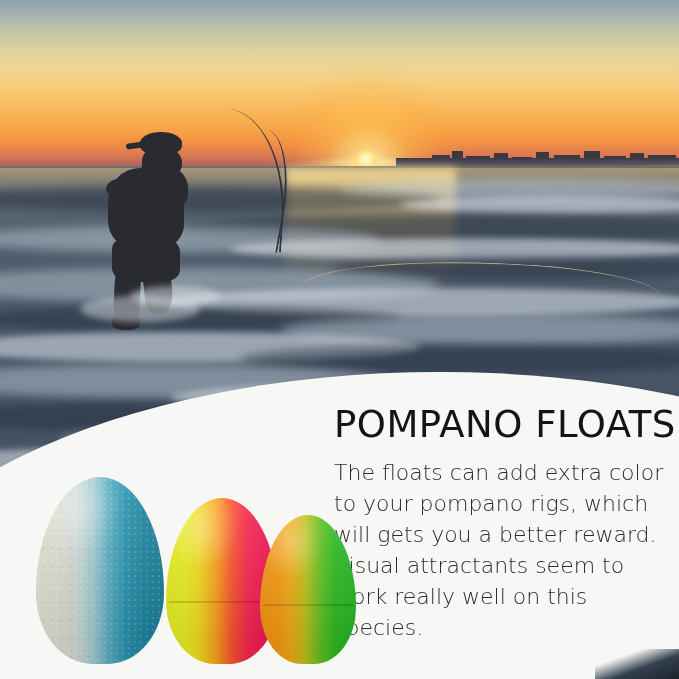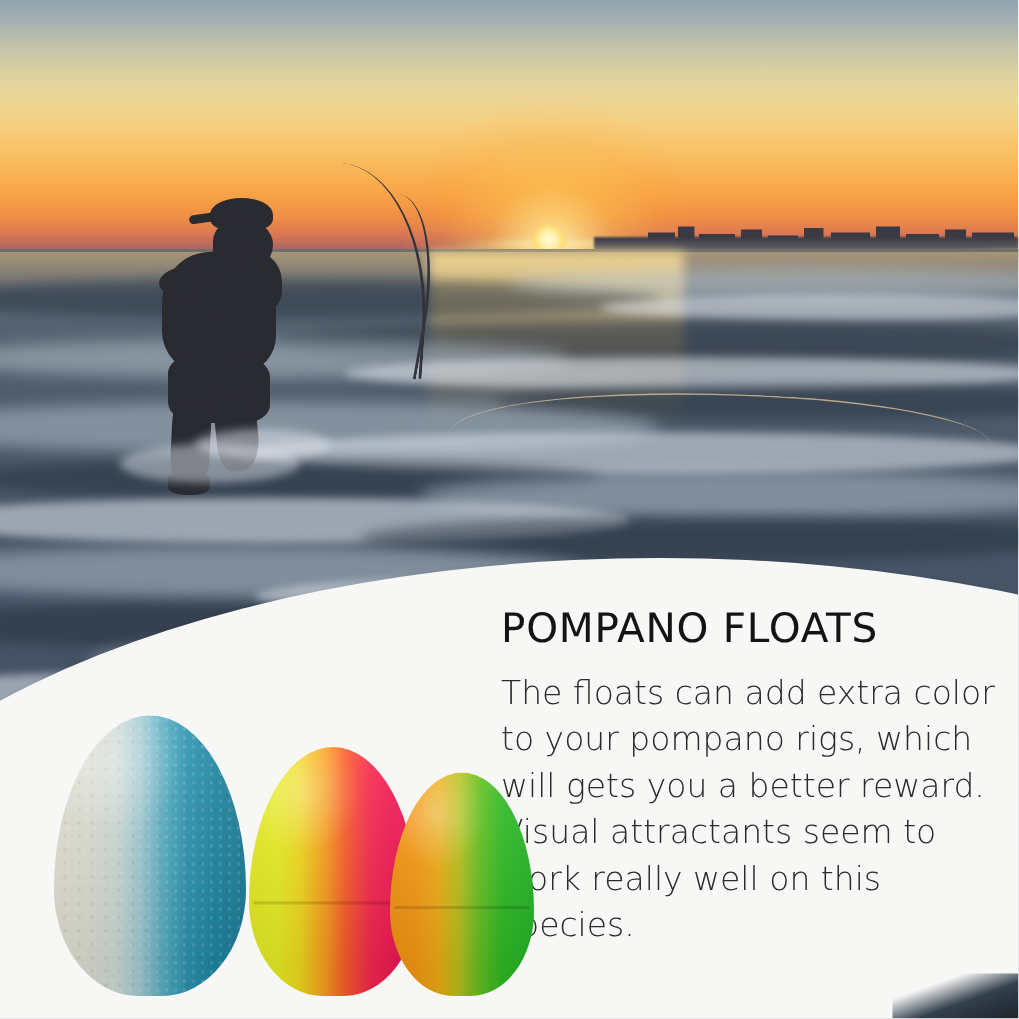--- a/index.html
+++ b/index.html
@@ -128,21 +128,21 @@
   }
   .corner-dark{
     position:absolute;right:0;bottom:0;width:84px;height:30px;
     background:linear-gradient(to top left,#1d232c 0%,#33404e 40%,rgba(60,72,86,0) 72%);
   }
 
   
   .copy{position:absolute;left:334px;top:406px;width:345px;}
   .title{
     font-family:"DejaVu Sans",sans-serif;
-    font-size:27px;letter-spacing:.5px;
+    font-size:37px;letter-spacing:.5px;
     color:#141414;font-weight:400;
     white-space:nowrap;line-height:1;
     transform:scaleX(1.0);
   }
   .body{
     margin-top:14px;
     font-family:"DejaVu Sans",sans-serif;
     font-size:22px;line-height:31px;
     color:#2b2b2b;font-weight:300;
     width:340px;

